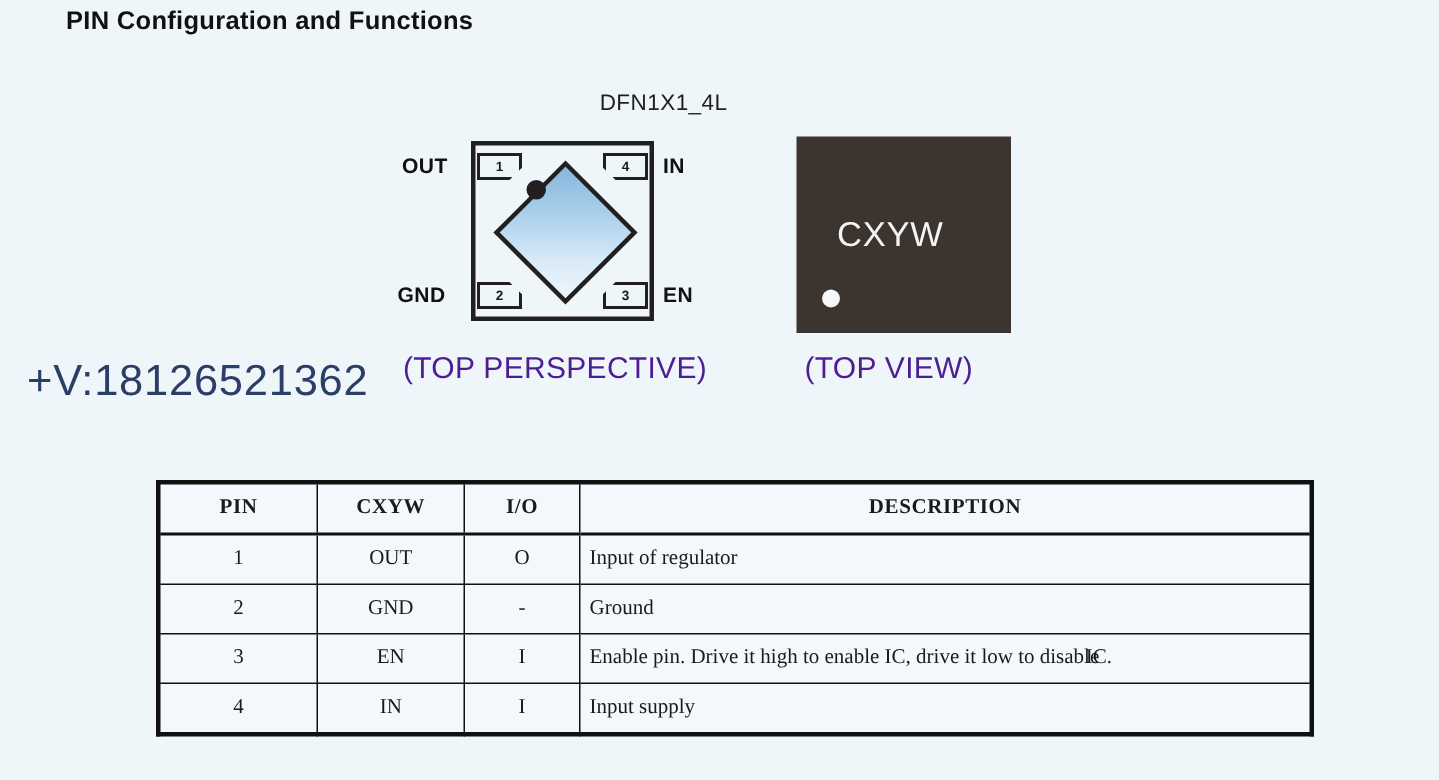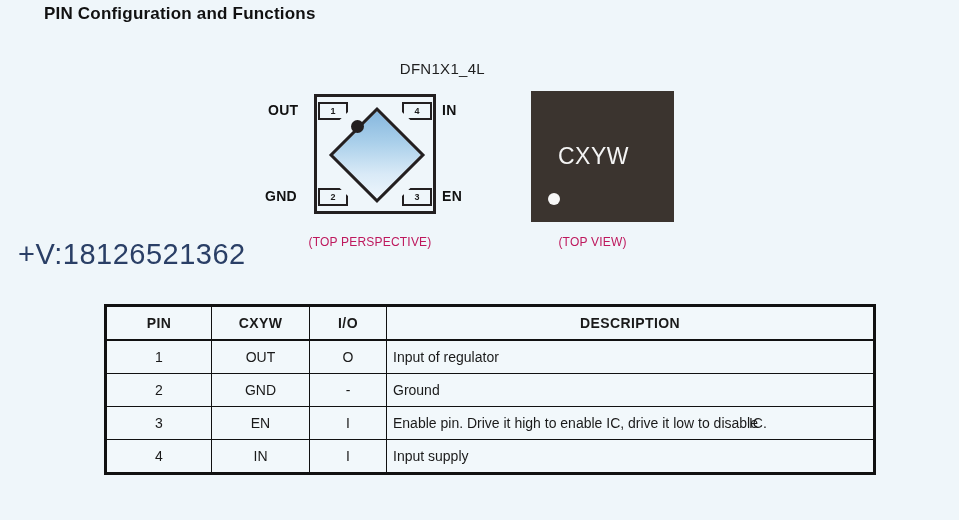--- a/index.html
+++ b/index.html
@@ -114,22 +114,22 @@
     color: #111111;
     letter-spacing: 0.3px;
   }
   .lbl-out { left: 13px;  top: 42px; }
   .lbl-gnd { left: 10px;  top: 128px; }
   .lbl-in  { left: 187px; top: 42px; }
   .lbl-en  { left: 187px; top: 128px; }
 
   .caption {
     position: absolute;
-    font-size: 12px;
-    color: #be185d;
+    font-size: 20px;
+    color: #4c1d95;
     letter-spacing: 0.2px;
   }
   .cap-persp {
     left: 0; top: 175px;
     width: 230px;
     text-align: center;
   }
 
   
   .topview-figure {
@@ -181,22 +181,23 @@
     font-size: 29px;
     color: #2a3f66;
     letter-spacing: 0.5px;
     white-space: nowrap;
   }
 
   
   .pin-table-wrap {
     position: absolute;
     left: 104px;
-    top: 304px;
+    top: 320px;
     width: 648px;
+    font-family: Liberation Serif, serif;
   }
   table.pin-table {
     border-collapse: collapse;
     width: 772px;
     border: 3px solid #111111;
     background: #f2f8fb;
   }
   table.pin-table td, table.pin-table th {
     border: 1.5px solid #111111;
     height: 32px;

